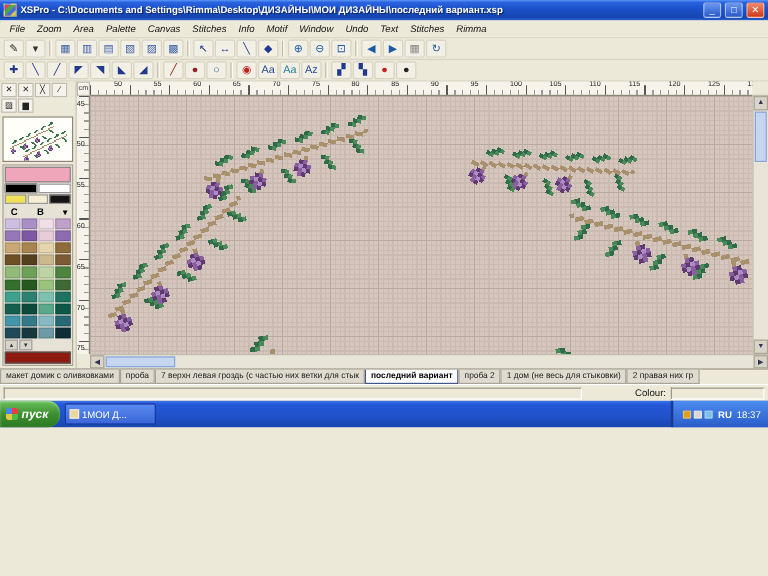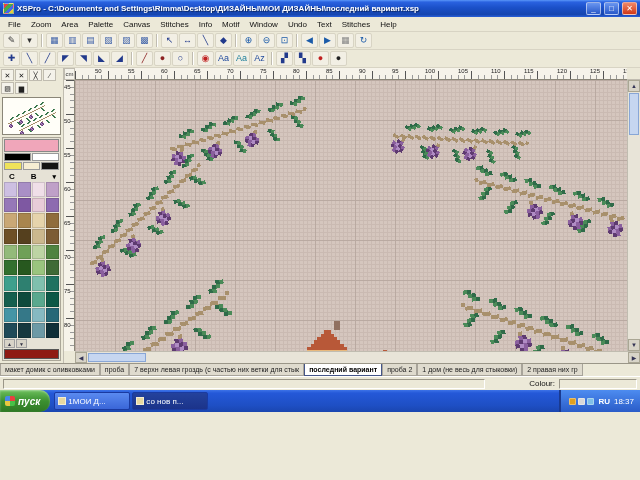--- a/index.html
+++ b/index.html
@@ -1,29 +1,29 @@
 <!DOCTYPE html>
 <html><head>
 <meta charset="utf-8">
 <style>
 *{box-sizing:border-box;margin:0;padding:0;}
 html,body{width:640px;height:480px;overflow:hidden;}
 body{font-family:"Liberation Sans",sans-serif;background:#ece9d8;}
-.screen{width:640px;height:412px;display:flex;flex-direction:column;}
+.screen{width:640px;height:356px;display:flex;flex-direction:column;}
 
 
 .titlebar{height:17px;background:linear-gradient(180deg,#5a96f8 0%,#2a62e0 12%,#1b50c8 45%,#1545b0 85%,#2a60d8 100%);display:flex;align-items:center;padding:0 3px;gap:3px;flex-shrink:0;}
 .app-icon{width:11px;height:11px;flex-shrink:0;border:1px solid #ffffff55;background:linear-gradient(135deg,#e84040 0 25%,#48a848 25% 50%,#4868e8 50% 75%,#e8c840 75% 100%);}
 .title-text{flex:1;color:#fff;font-size:8px;font-weight:bold;white-space:nowrap;overflow:hidden;text-shadow:1px 1px 1px #00000088;}
 .win-btn{width:15px;height:13px;font-size:8px;line-height:12px;text-align:center;color:#fff;border:1px solid #ffffff88;border-radius:2px;background:linear-gradient(#6a96f0,#2858c8);flex-shrink:0;}
 .win-btn.close{background:linear-gradient(#f08868,#d03818);}
 
 
 .menubar{height:15px;background:#ece9d8;display:flex;align-items:center;padding-left:3px;border-bottom:1px solid #d8d4c4;flex-shrink:0;}
-.menu-item{font-size:8px;padding:15px 5px;color:#111;}
+.menu-item{font-size:8px;padding:15px 5px;color:#111;font-style:italic;}
 .toolbar{height:18px;background:#ece9d8;display:flex;align-items:center;padding-left:3px;gap:1px;border-bottom:1px solid #d8d4c4;flex-shrink:0;}
 .tb-btn{width:17px;height:15px;font-size:9px;line-height:13px;text-align:center;border:1px solid #d8d4c4;border-radius:2px;background:#f2efe4;overflow:hidden;}
 .tb-sep{width:2px;height:13px;border-left:1px solid #c0bcb0;border-right:1px solid #ffffff;margin:0 2px;}
 
 
 .main{flex:1;display:flex;min-height:0;}
 .leftpanel{width:64px;background:#ece9d8;border-right:1px solid #c0bcb0;display:flex;flex-direction:column;flex-shrink:0;}
 .mini-toolbar{display:flex;flex-wrap:wrap;gap:1px;padding:1px;}
 .mini-btn{width:13px;height:12px;font-size:7px;line-height:11px;text-align:center;border:1px solid #c0bcb0;background:#f4f2ea;color:#222;}
 .preview{margin:2px;height:38px;background:#fffef8;border:1px solid #8a8678;overflow:hidden;}
@@ -111,21 +111,21 @@
       <span class="menu-item">Area</span>
       <span class="menu-item">Palette</span>
       <span class="menu-item">Canvas</span>
       <span class="menu-item">Stitches</span>
       <span class="menu-item">Info</span>
       <span class="menu-item">Motif</span>
       <span class="menu-item">Window</span>
       <span class="menu-item">Undo</span>
       <span class="menu-item">Text</span>
       <span class="menu-item">Stitches</span>
-      <span class="menu-item">Help</span>
+      <span class="menu-item">Rimma</span>
     </div>
   <div class="toolbar">
       <span class="tb-btn" style="color: rgb(51, 51, 51);">✎</span>
       <span class="tb-btn" style="color: rgb(51, 51, 51);">▾</span>
       <span class="tb-sep"></span>
       <span class="tb-btn" style="color: rgb(68, 102, 170);">▦</span>
       <span class="tb-btn" style="color: rgb(68, 102, 170);">▥</span>
       <span class="tb-btn" style="color: rgb(68, 102, 170);">▤</span>
       <span class="tb-btn" style="color: rgb(68, 102, 170);">▧</span>
       <span class="tb-btn" style="color: rgb(68, 102, 170);">▨</span>
@@ -2014,24 +2014,20 @@
   <div class="taskbar">
     <span class="startbtn">
       <span class="start-logo"></span>
       <span>пуск</span>
     </span>
     <span class="tasks">
         <span class="task">
           <span class="task-ico"></span>
           <span class="task-txt">1МОИ Д...</span>
         </span>
-        <span class="task pressed">
-          <span class="task-ico"></span>
-          <span class="task-txt">со нов п...</span>
-        </span>
       </span>
     <span class="tray">
       <span class="tray-icons">
           <span class="tray-ico" style="background: rgb(224, 160, 32);"></span>
           <span class="tray-ico" style="background: rgb(216, 216, 216);"></span>
           <span class="tray-ico" style="background: rgb(128, 192, 232);"></span>
         </span>
       <span class="tray-lang">RU</span>
       <span class="tray-time">18:37</span>
     </span>

